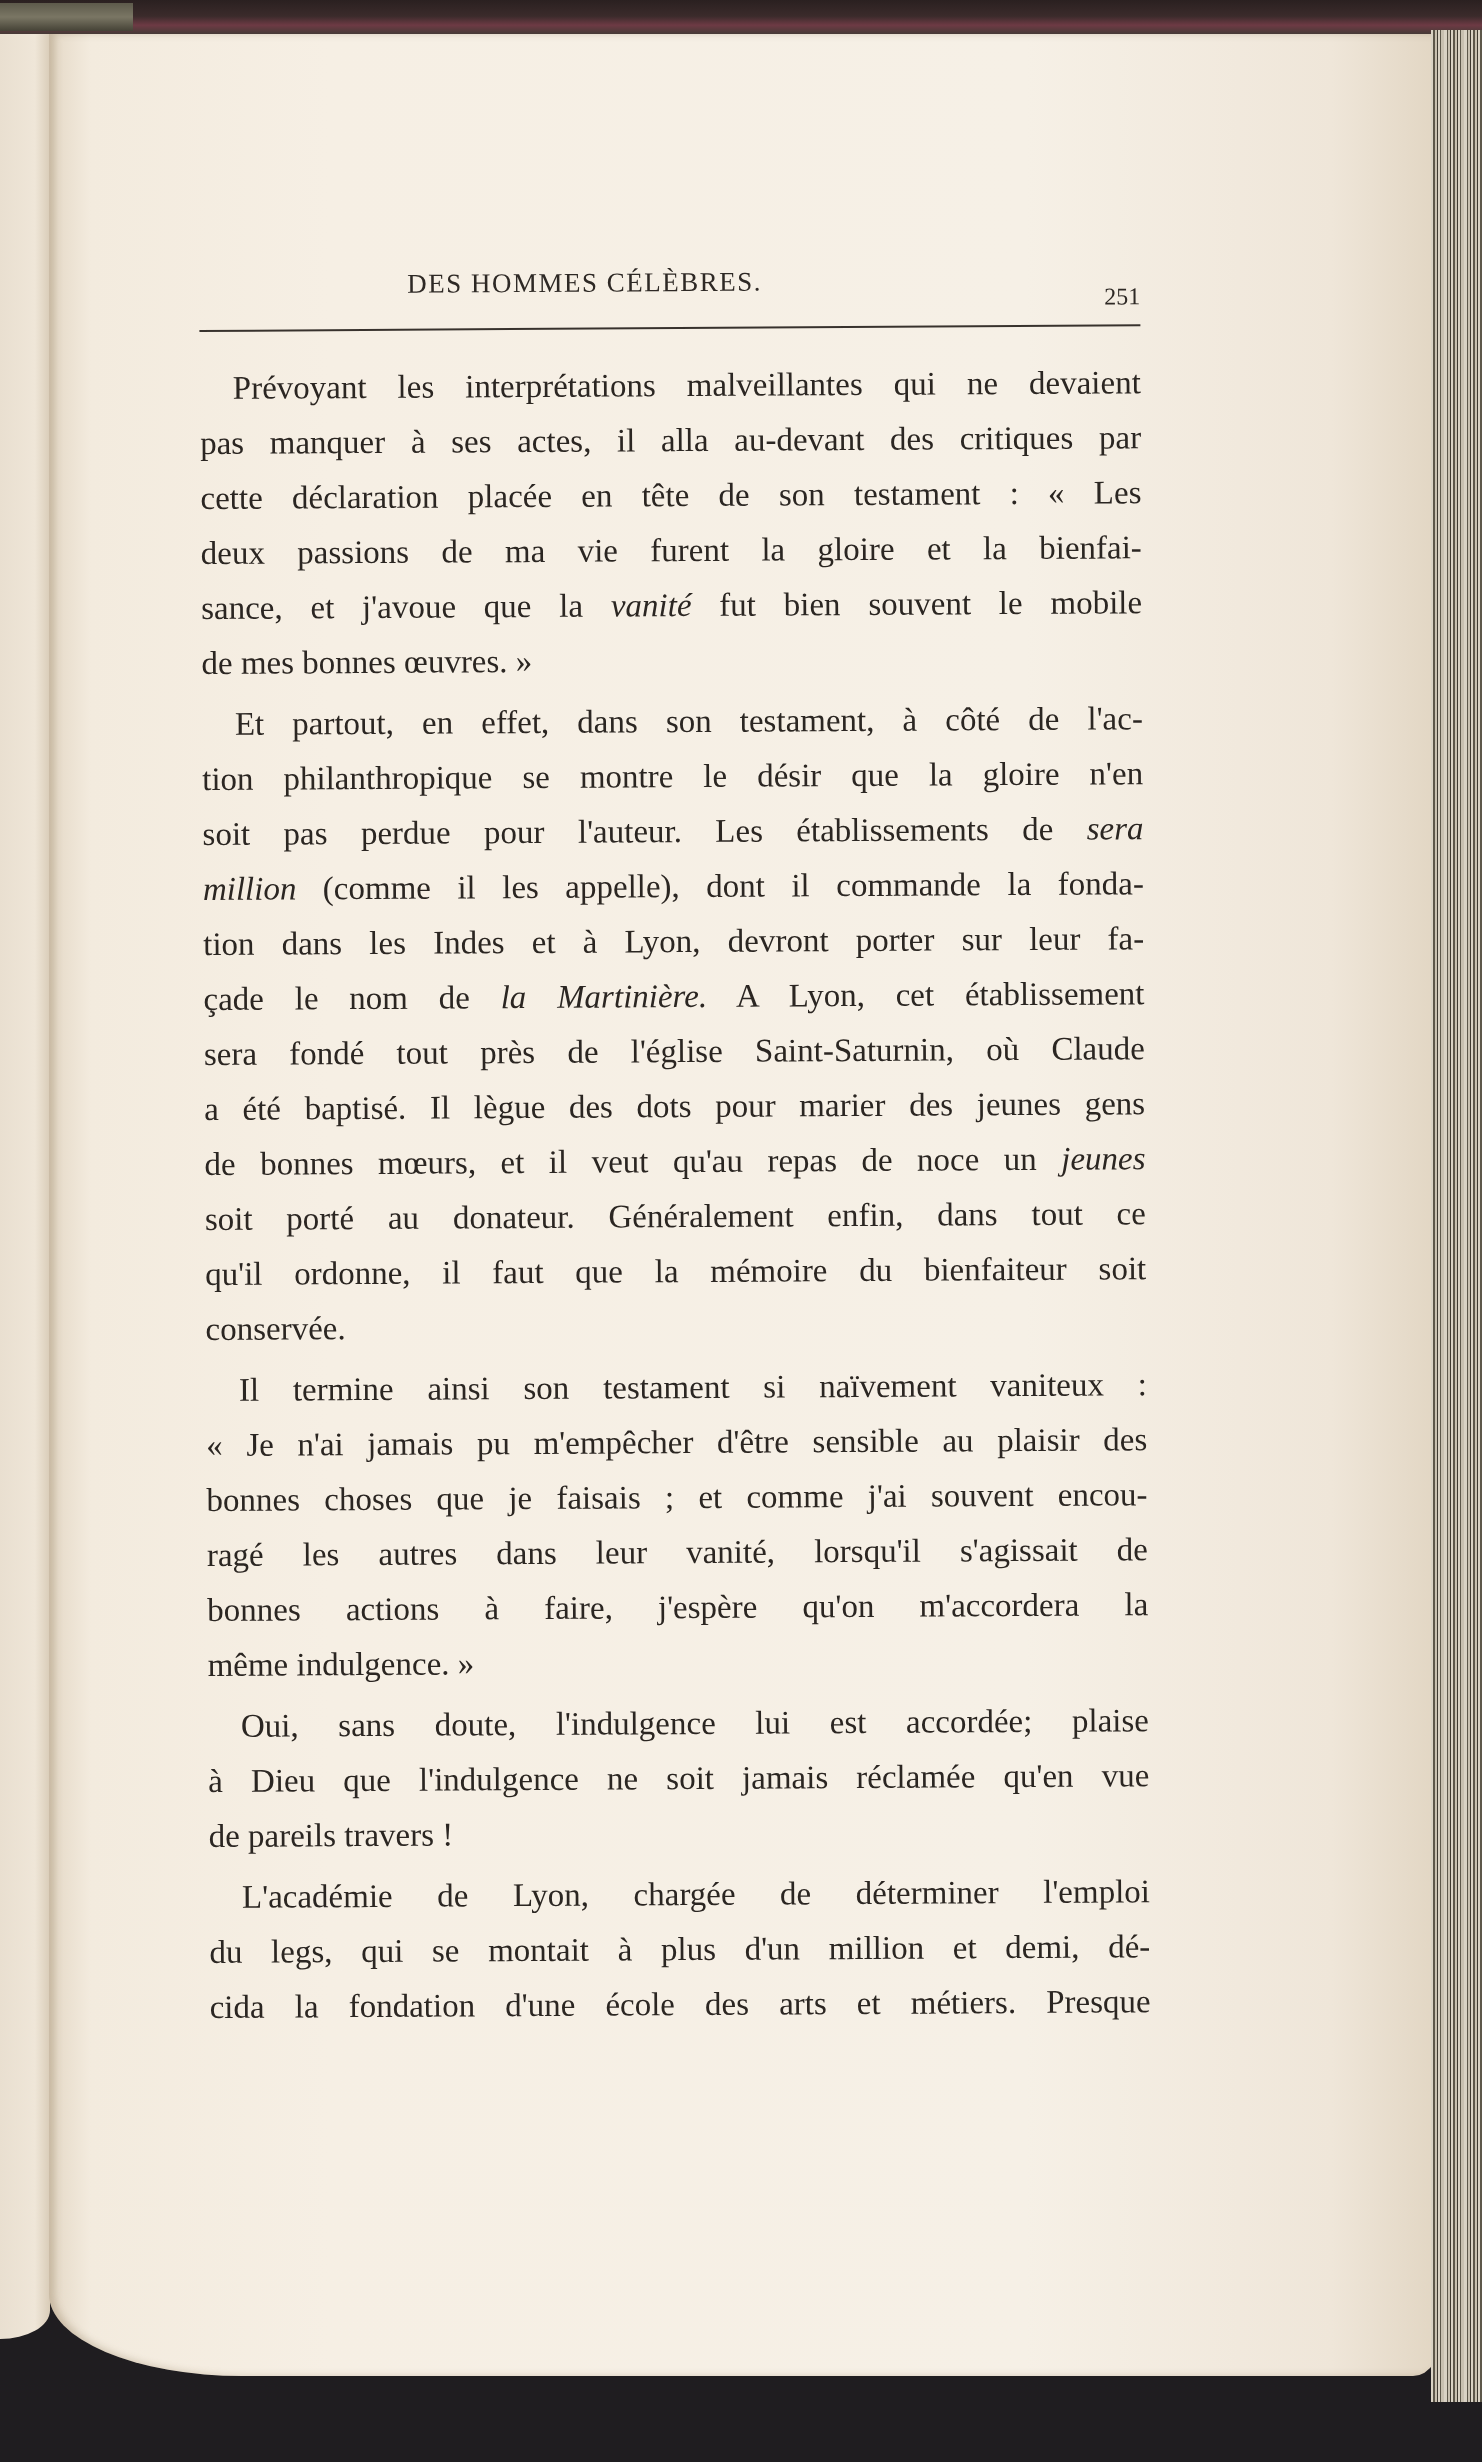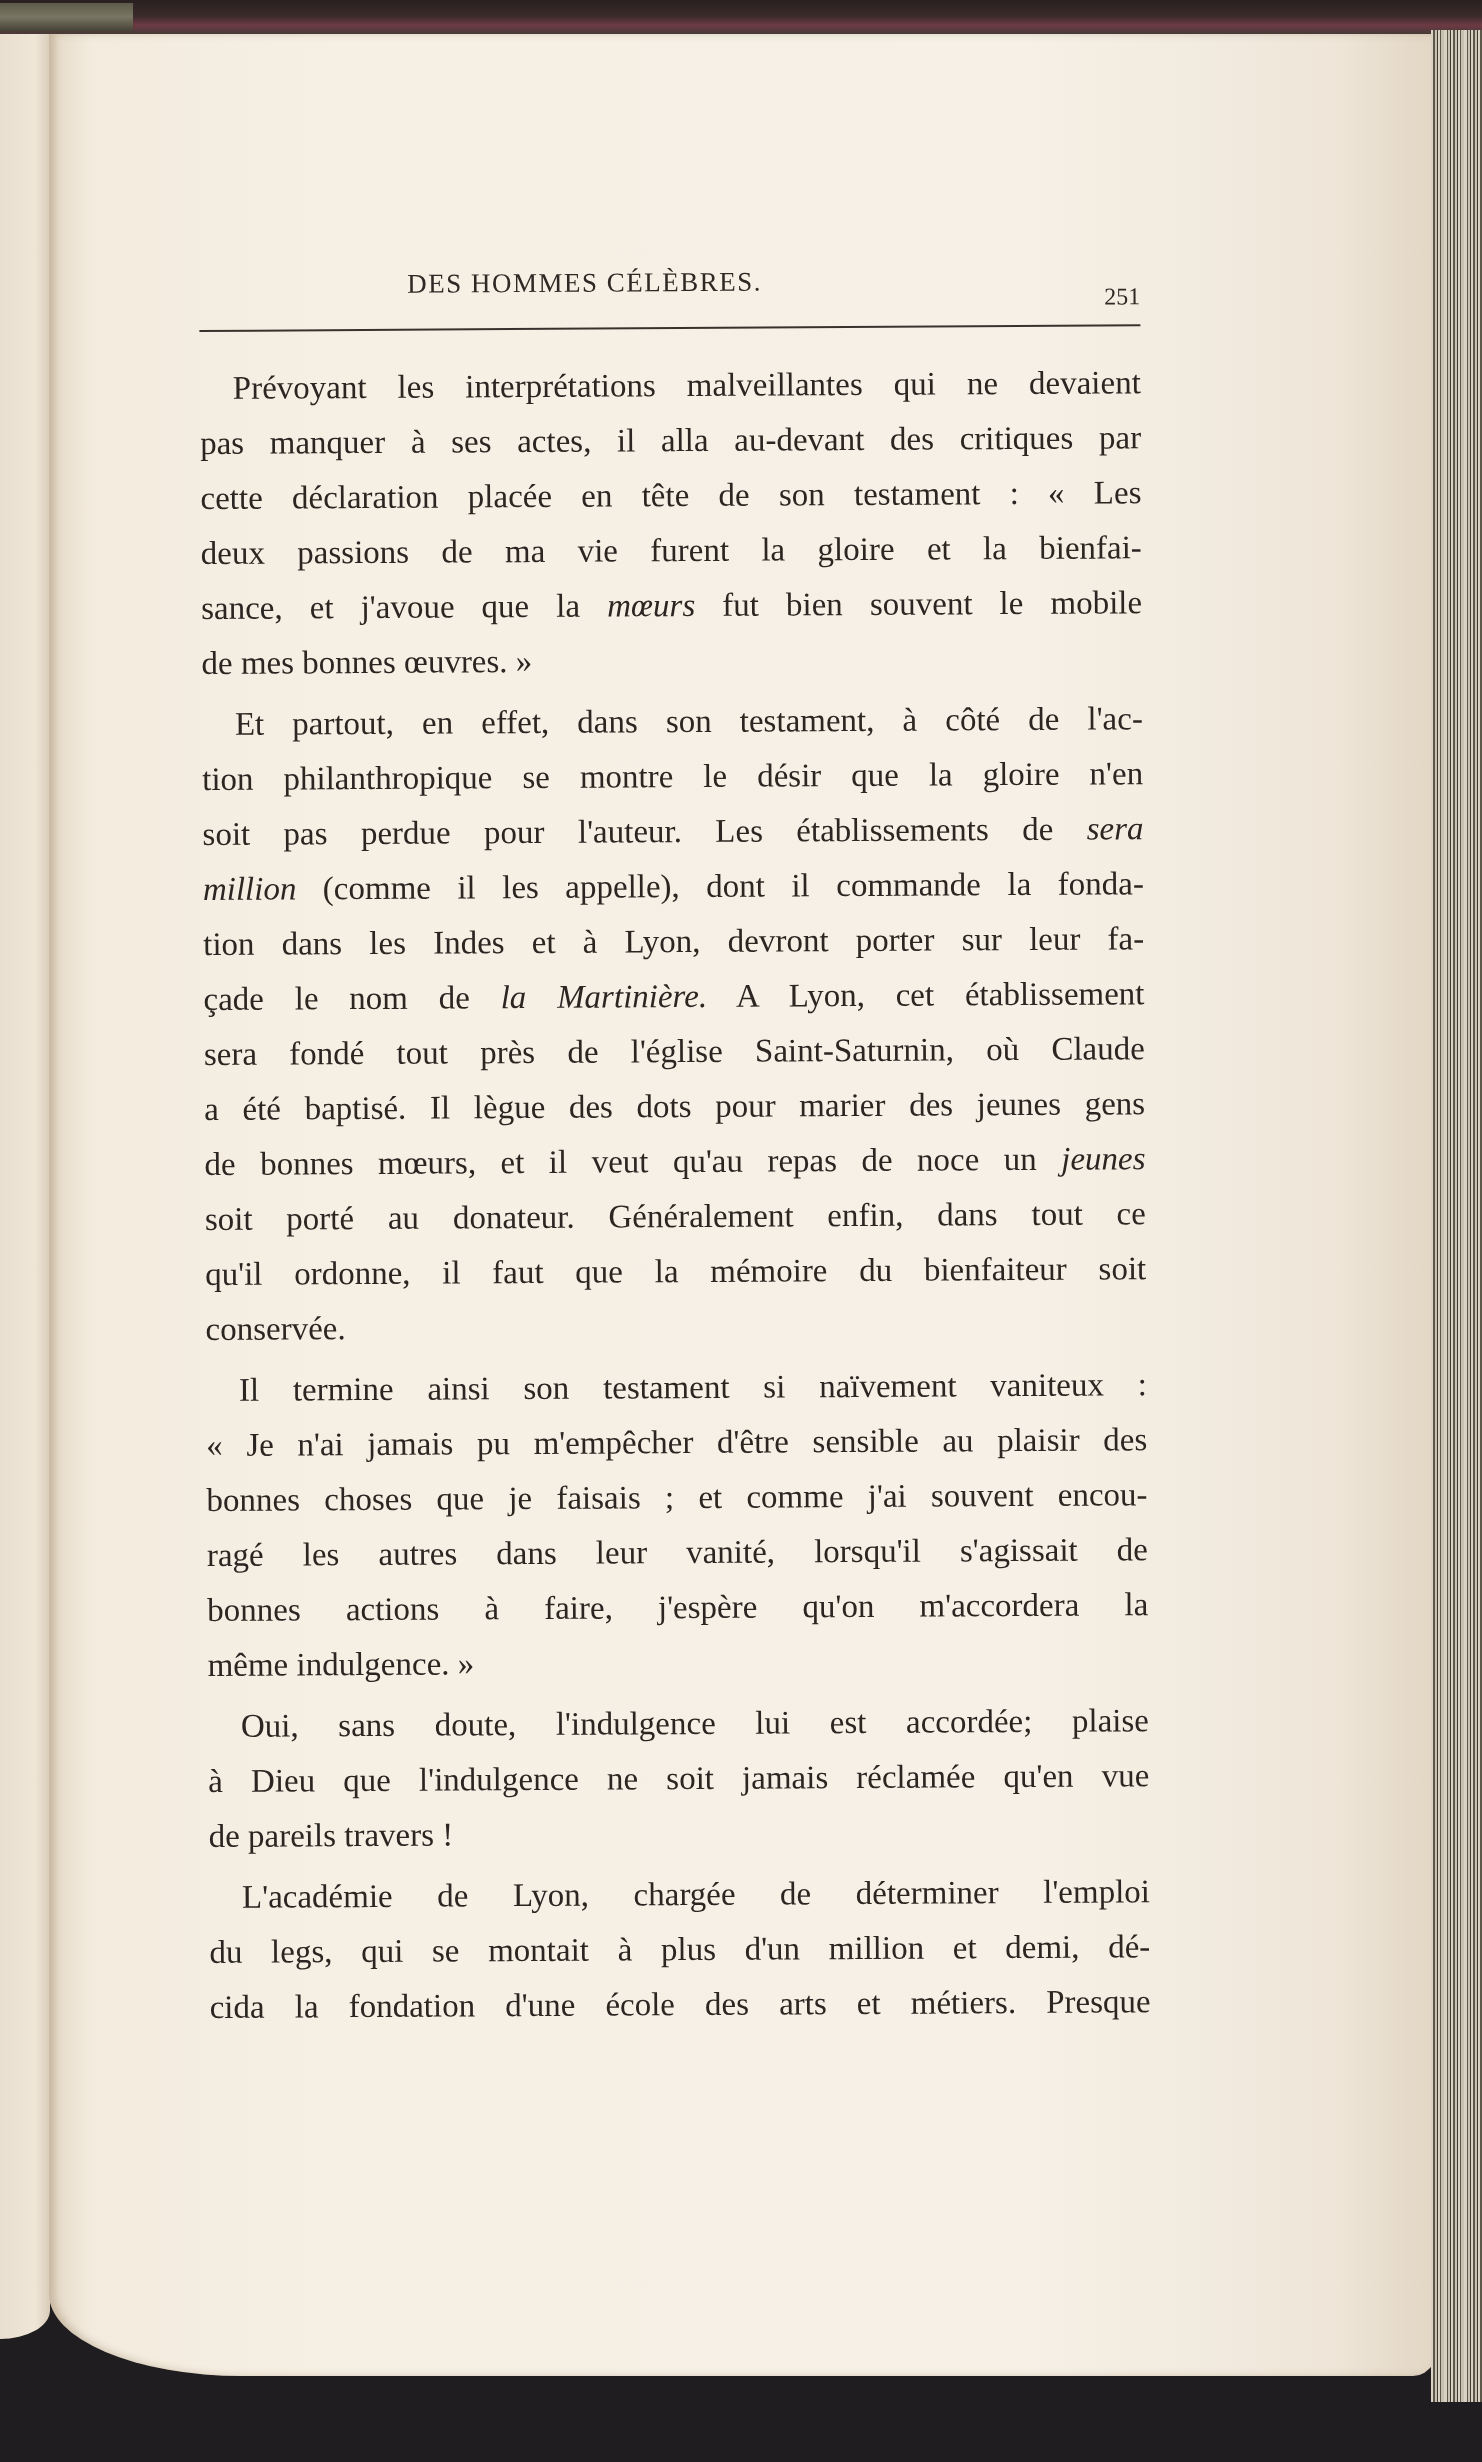--- a/index.html
+++ b/index.html
@@ -128,21 +128,21 @@
     <span class="running-title">DES HOMMES CÉLÈBRES.</span>
     <span class="page-number">251</span>
     <div class="rule"></div>
   </div>
   <div class="body-text" id="body-text">
       <div>
         <span class="line indent"><span>Prévoyant les interprétations malveillantes qui ne devaient</span></span>
         <span class="line"><span>pas manquer à ses actes, il alla au-devant des critiques par</span></span>
         <span class="line"><span>cette déclaration placée en tête de son testament : « Les</span></span>
         <span class="line"><span>deux passions de ma vie furent la gloire et la bienfai-</span></span>
-        <span class="line"><span>sance, et j'avoue que la </span><em>mœurs</em><span> fut bien souvent le mobile</span></span>
+        <span class="line"><span>sance, et j'avoue que la </span><em>vanité</em><span> fut bien souvent le mobile</span></span>
         <span class="line last"><span>de mes bonnes œuvres. »</span></span>
       </div>
       <div class="para-gap"></div>
       <div>
         <span class="line indent"><span>Et partout, en effet, dans son testament, à côté de l'ac-</span></span>
         <span class="line"><span>tion philanthropique se montre le désir que la gloire n'en</span></span>
         <span class="line"><span>soit pas perdue pour l'auteur. Les établissements de </span><em>sera</em></span>
         <span class="line"><em>million</em><span> (comme il les appelle), dont il commande la fonda-</span></span>
         <span class="line"><span>tion dans les Indes et à Lyon, devront porter sur leur fa-</span></span>
         <span class="line"><span>çade le nom de </span><em>la Martinière.</em><span> A Lyon, cet établissement</span></span>

